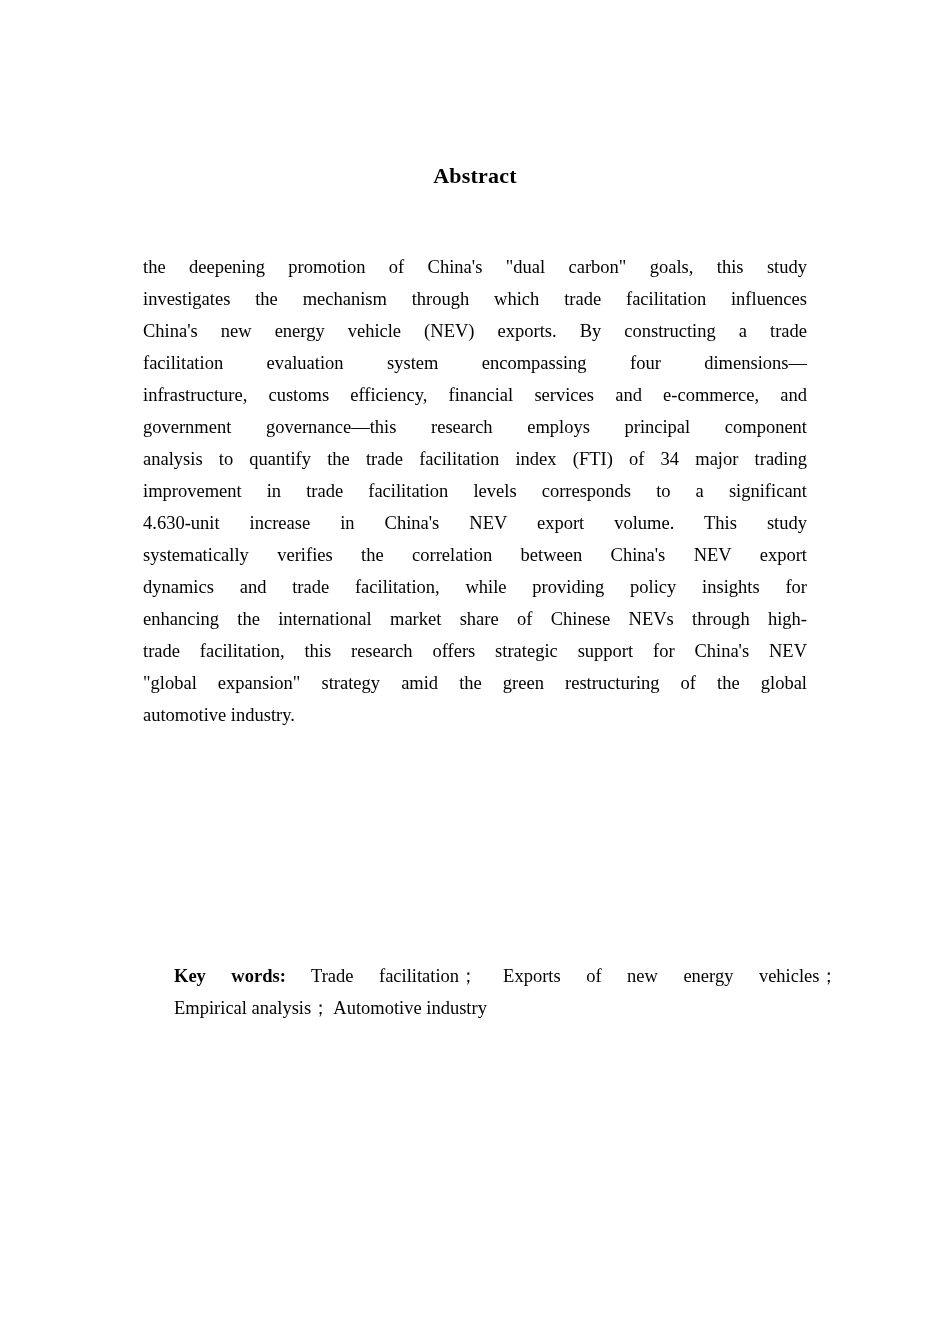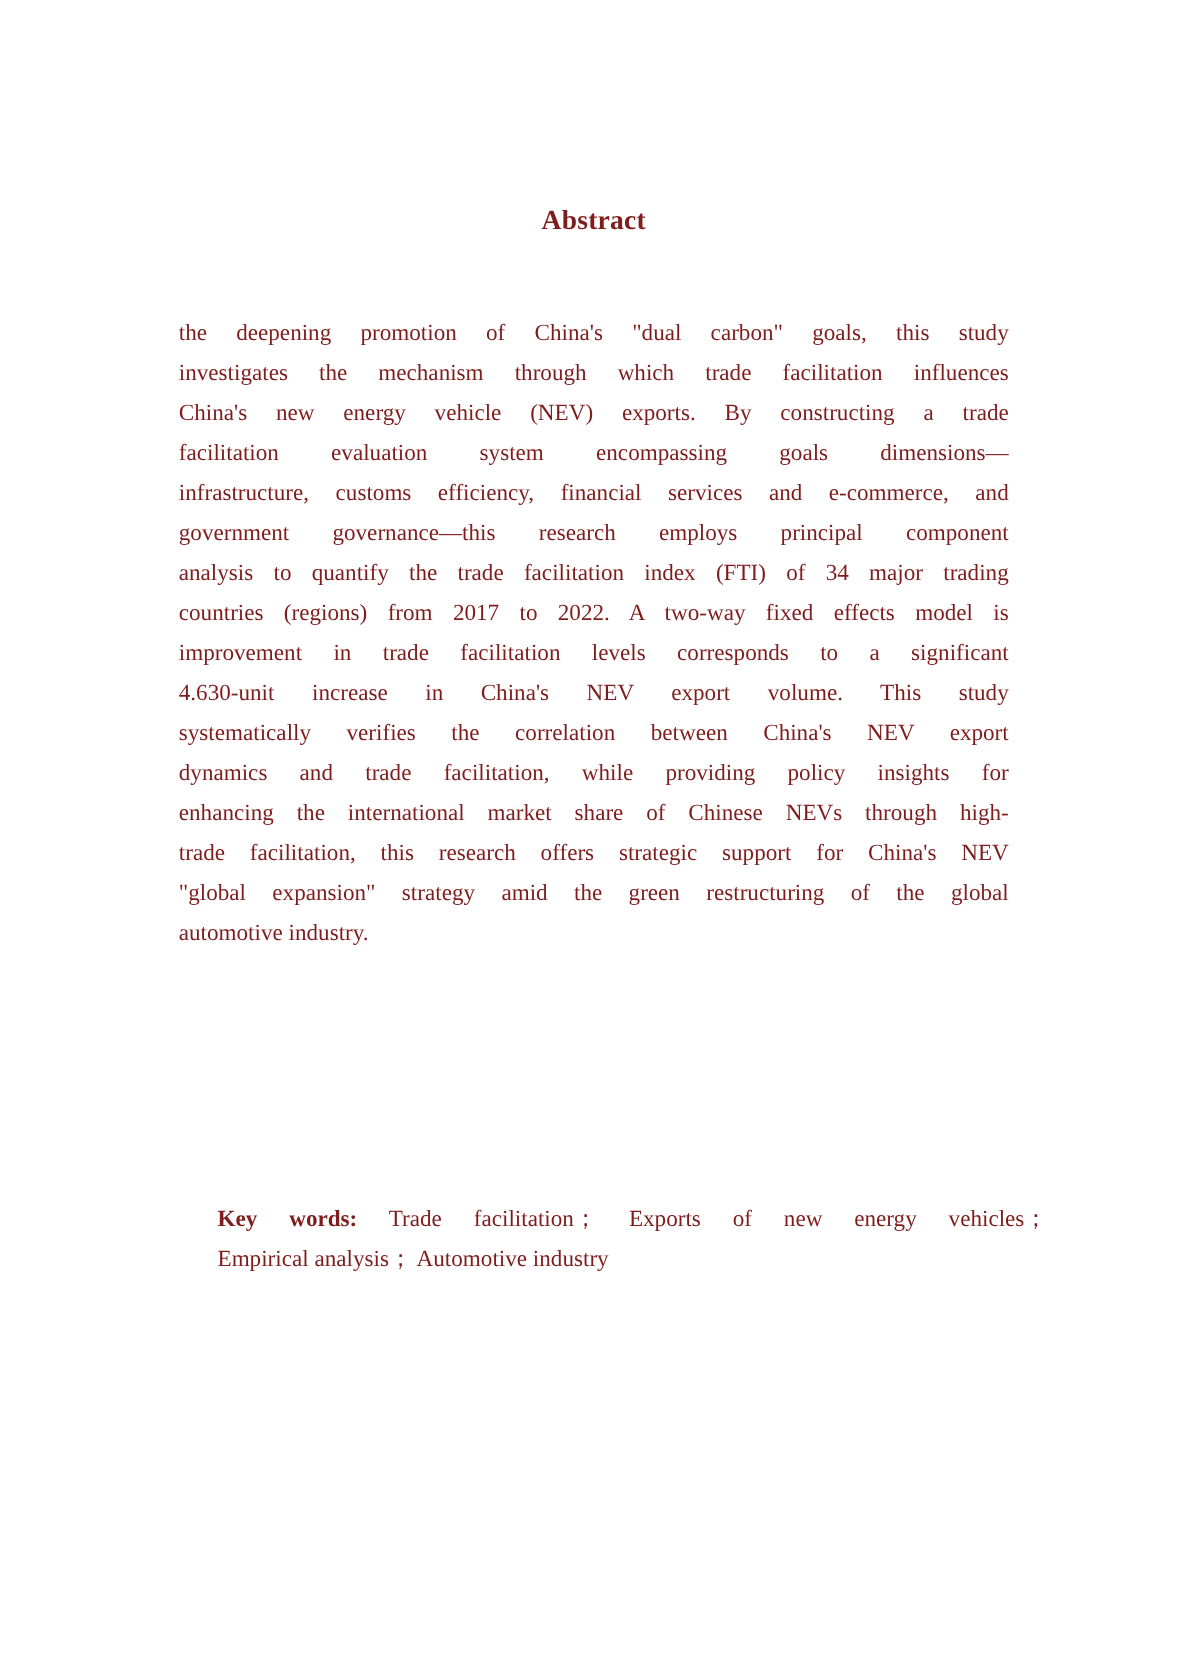--- a/index.html
+++ b/index.html
@@ -10,21 +10,21 @@
   }
 
   .page {
     position: relative;
     width: 950px;
     height: 1344px;
     background: #ffffff;
     margin: 0 auto;
     overflow: hidden;
     font-family: "Liberation Serif", "DejaVu Serif", serif;
-    color: #7f1d1d;
+    color: #000000;
     -webkit-font-smoothing: antialiased;
   }
 
   
   .doc-title {
     position: absolute;
     left: 0;
     top: 160px;
     width: 950px;
     text-align: center;
@@ -96,25 +96,24 @@
 <body>
 
 <div class="page">
 
   <div class="doc-title">Abstract</div>
 
   <div class="abstract-body">
     <span class="tline">the deepening promotion of China's "dual carbon" goals, this study</span>
     <span class="tline">investigates the mechanism through which trade facilitation influences</span>
     <span class="tline">China's new energy vehicle (NEV) exports. By constructing a trade</span>
-    <span class="tline">facilitation evaluation system encompassing goals dimensions—</span>
+    <span class="tline">facilitation evaluation system encompassing four dimensions—</span>
     <span class="tline">infrastructure, customs efficiency, financial services and e-commerce, and</span>
     <span class="tline">government governance—this research employs principal component</span>
     <span class="tline">analysis to quantify the trade facilitation index (FTI) of 34 major trading</span>
-    <span class="tline">countries (regions) from 2017 to 2022. A two-way fixed effects model is</span>
     <span class="tline">improvement in trade facilitation levels corresponds to a significant</span>
     <span class="tline">4.630-unit increase in China's NEV export volume. This study</span>
     <span class="tline">systematically verifies the correlation between China's NEV export</span>
     <span class="tline">dynamics and trade facilitation, while providing policy insights for</span>
     <span class="tline">enhancing the international market share of Chinese NEVs through high-</span>
     <span class="tline">trade facilitation, this research offers strategic support for China's NEV</span>
     <span class="tline">"global expansion" strategy amid the green restructuring of the global</span>
     <span class="tline last">automotive industry.</span>
   </div>
 

